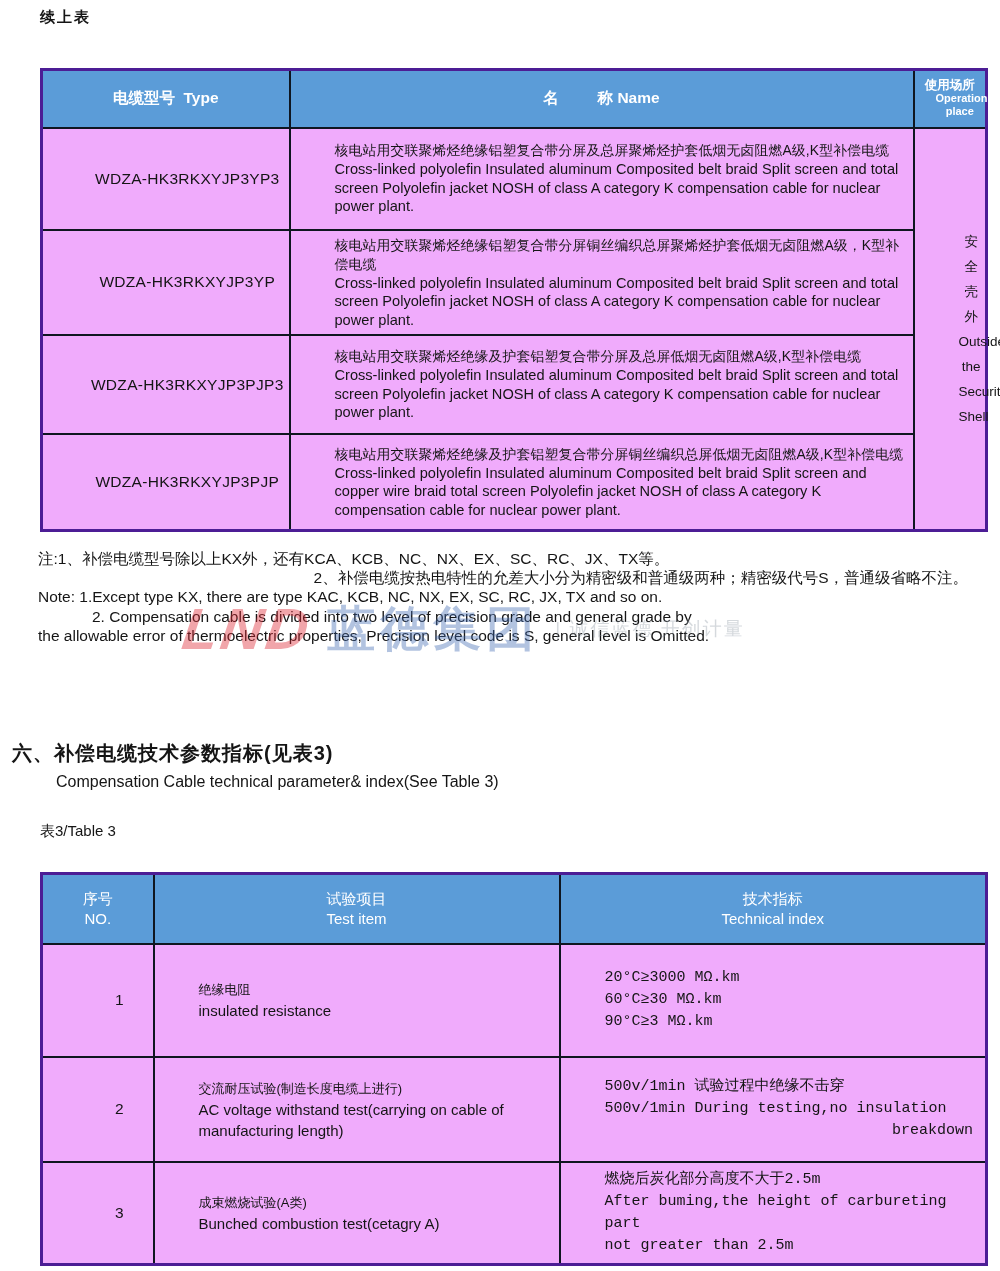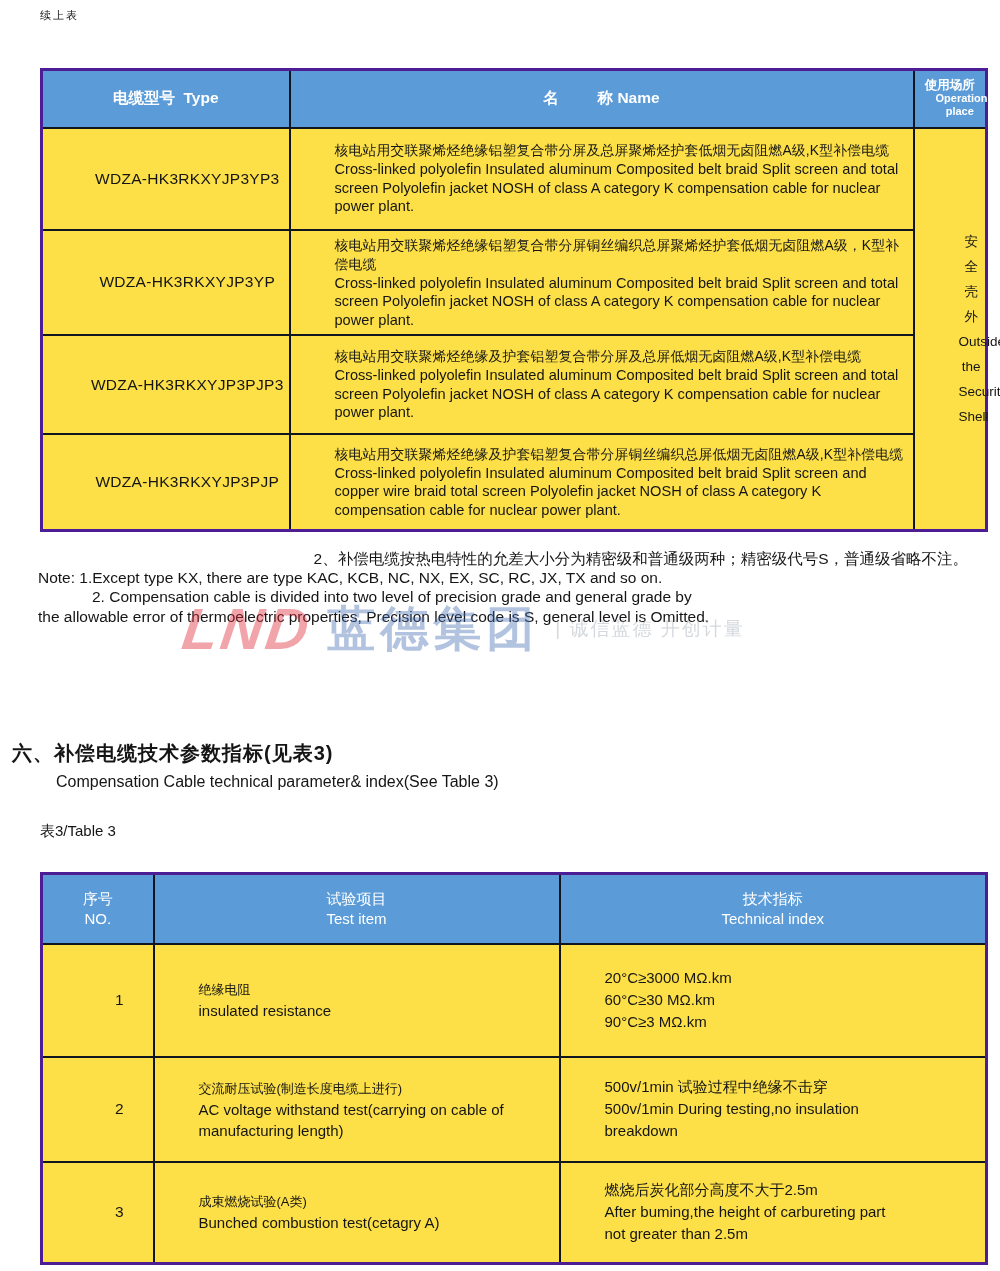--- a/index.html
+++ b/index.html
@@ -4,29 +4,29 @@
 <style>
   html,body{margin:0;padding:0;}
   body{
     width:1000px;height:1271px;background:#ffffff;
     font-family:"Liberation Sans", sans-serif;color:#151515;
     position:relative;overflow:hidden;
   }
   .pre{white-space:pre;}
   .preline{white-space:pre-line;}
 
-  .cont-label{position:absolute;left:40px;top:8px;font-size:11px;font-weight:normal;letter-spacing:2px;}
+  .cont-label{position:absolute;left:40px;top:8px;font-size:15px;font-weight:bold;letter-spacing:2px;}
 
   table.tbl{
     position:absolute;left:40px;border-collapse:collapse;table-layout:fixed;
     width:945px;border:3px solid #4c1d95;
   }
   table.tbl th, table.tbl td{border:2px solid #0f1620;box-sizing:border-box;}
   table.tbl th{background:#5b9cd8;color:#ffffff;font-weight:bold;}
-  table.tbl td{background:#fde047;vertical-align:middle;padding-left:44px;}
+  table.tbl td{background:#f0abfc;vertical-align:middle;padding-left:44px;}
 
   
   #table1{top:68px;}
   #table1 th{font-size:15.5px;}
   .place-h{line-height:13px;}
   .ph-zh{font-size:12.5px;}
   .ph-en{font-size:11px;font-weight:bold;padding-left:20px;}
   .type-cell{text-align:center;font-size:15.5px;letter-spacing:.3px;}
   .name-cell{padding:5px 8px 5px 12px;}
   .name-zh{font-size:13.8px;line-height:19px;letter-spacing:0.2px;}
@@ -55,22 +55,22 @@
   .tbl3-label{position:absolute;left:40px;top:822px;font-size:15px;}
 
   
   #table3{top:872px;}
   #table3 th{font-size:15px;line-height:20px;font-weight:normal;}
   .no-cell{text-align:center;font-size:15.5px;}
   .item-cell{padding:6px 10px 6px 38px;}
   .item-zh{font-size:13px;line-height:21px;}
   .item-en{font-size:15px;line-height:21px;}
   .index-cell{padding:6px 12px 6px 25px;}
-  .idx-line{font-size:15px;line-height:22px;}
-  .idx-center{text-align:left;}
+  .idx-line{font-size:15px;line-height:22px;font-family:Liberation Mono, monospace;}
+  .idx-center{text-align:right;}
 </style>
 </head>
 <body>
 
 <div class="page">
 
   <div class="cont-label">续上表</div>
 
   <table class="tbl" id="table1">
     <colgroup>
@@ -122,20 +122,21 @@
         <td class="type-cell">WDZA-HK3RKXYJP3PJP</td>
         <td class="name-cell">
           <div class="name-zh">核电站用交联聚烯烃绝缘及护套铝塑复合带分屏铜丝编织总屏低烟无卤阻燃A级,K型补偿电缆</div>
           <div class="name-en">Cross-linked polyolefin Insulated aluminum Composited belt braid Split screen and copper wire braid total screen Polyolefin jacket NOSH of class A category K compensation cable for nuclear power plant.</div>
         </td>
       </tr>
     </tbody>
   </table>
 
   <div class="notes">
+    <div class="note-line">注:1、补偿电缆型号除以上KX外，还有KCA、KCB、NC、NX、EX、SC、RC、JX、TX等。</div>
     <div class="note-line indent-zh">2、补偿电缆按热电特性的允差大小分为精密级和普通级两种；精密级代号S，普通级省略不注。</div>
     <div class="note-line">Note: 1.Except type KX,  there are type KAC, KCB, NC, NX, EX, SC, RC, JX, TX and so on.</div>
     <div class="note-line indent-en">2. Compensation cable is divided into two level of precision grade and general grade by</div>
     <div class="note-line">the allowable error of thermoelectric properties, Precision level code is S, general level is Omitted.</div>
   </div>
 
   <div class="watermark">
     <span class="wm-lnd">LND</span>
     <span class="wm-cn">蓝德集团</span>
     <span class="wm-tag">| 诚信蓝德 开创计量</span>

